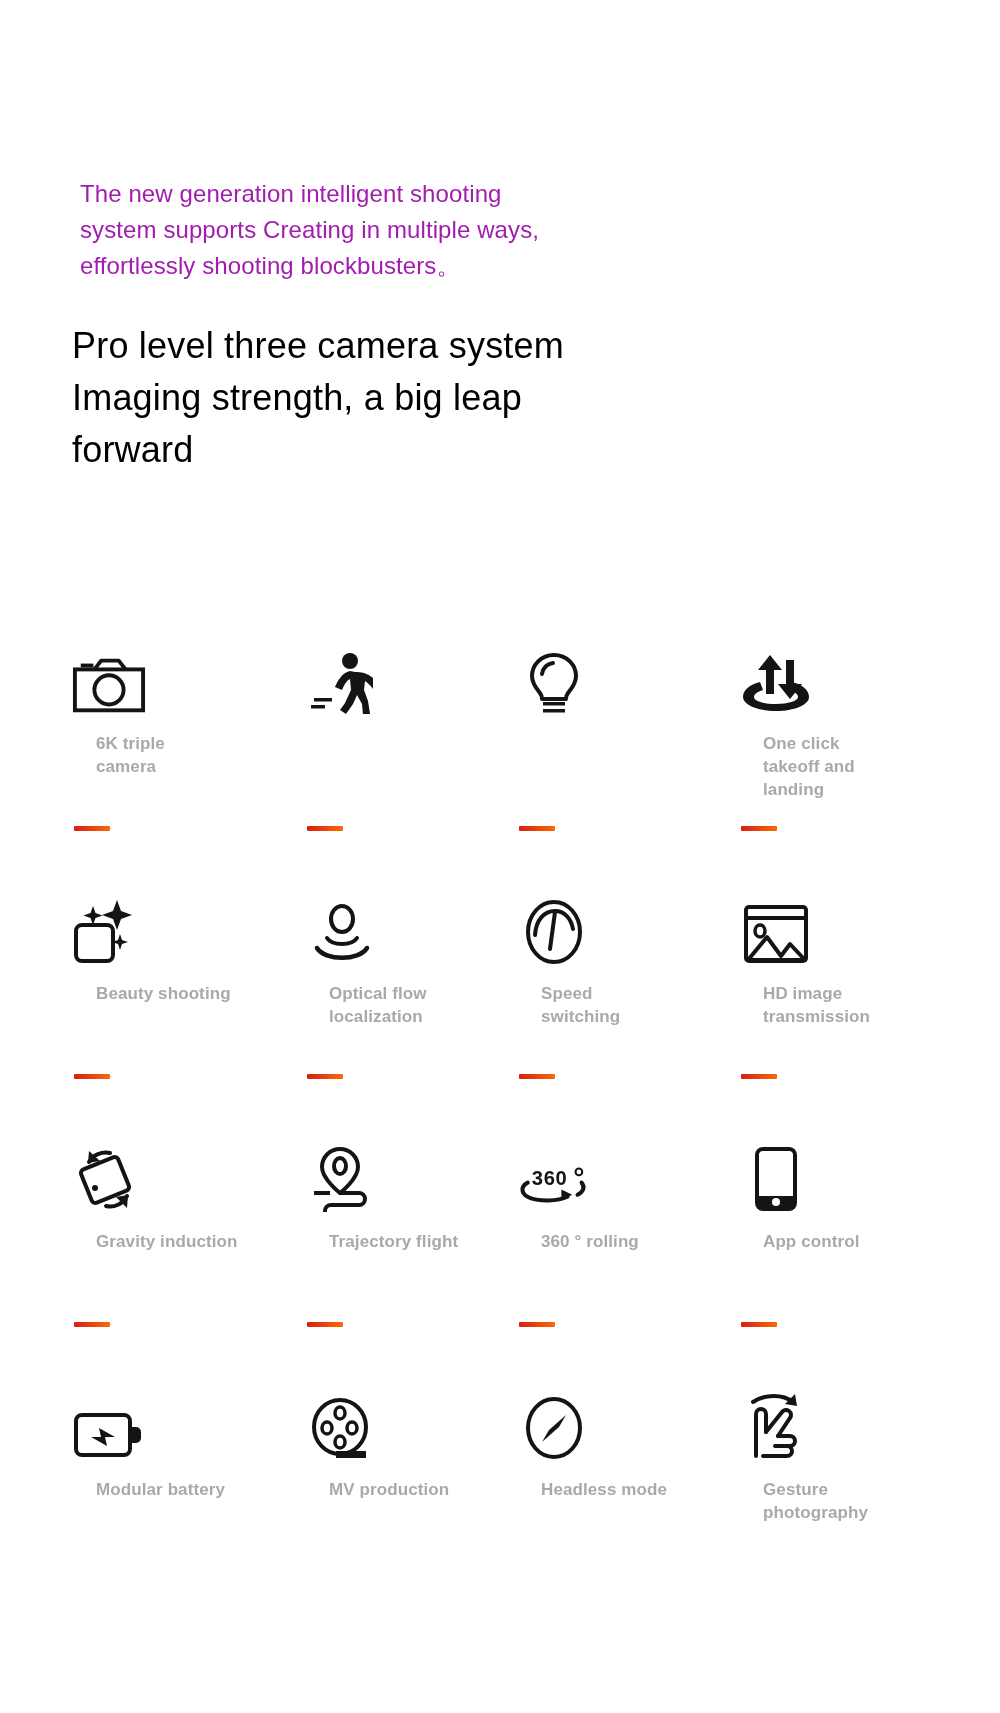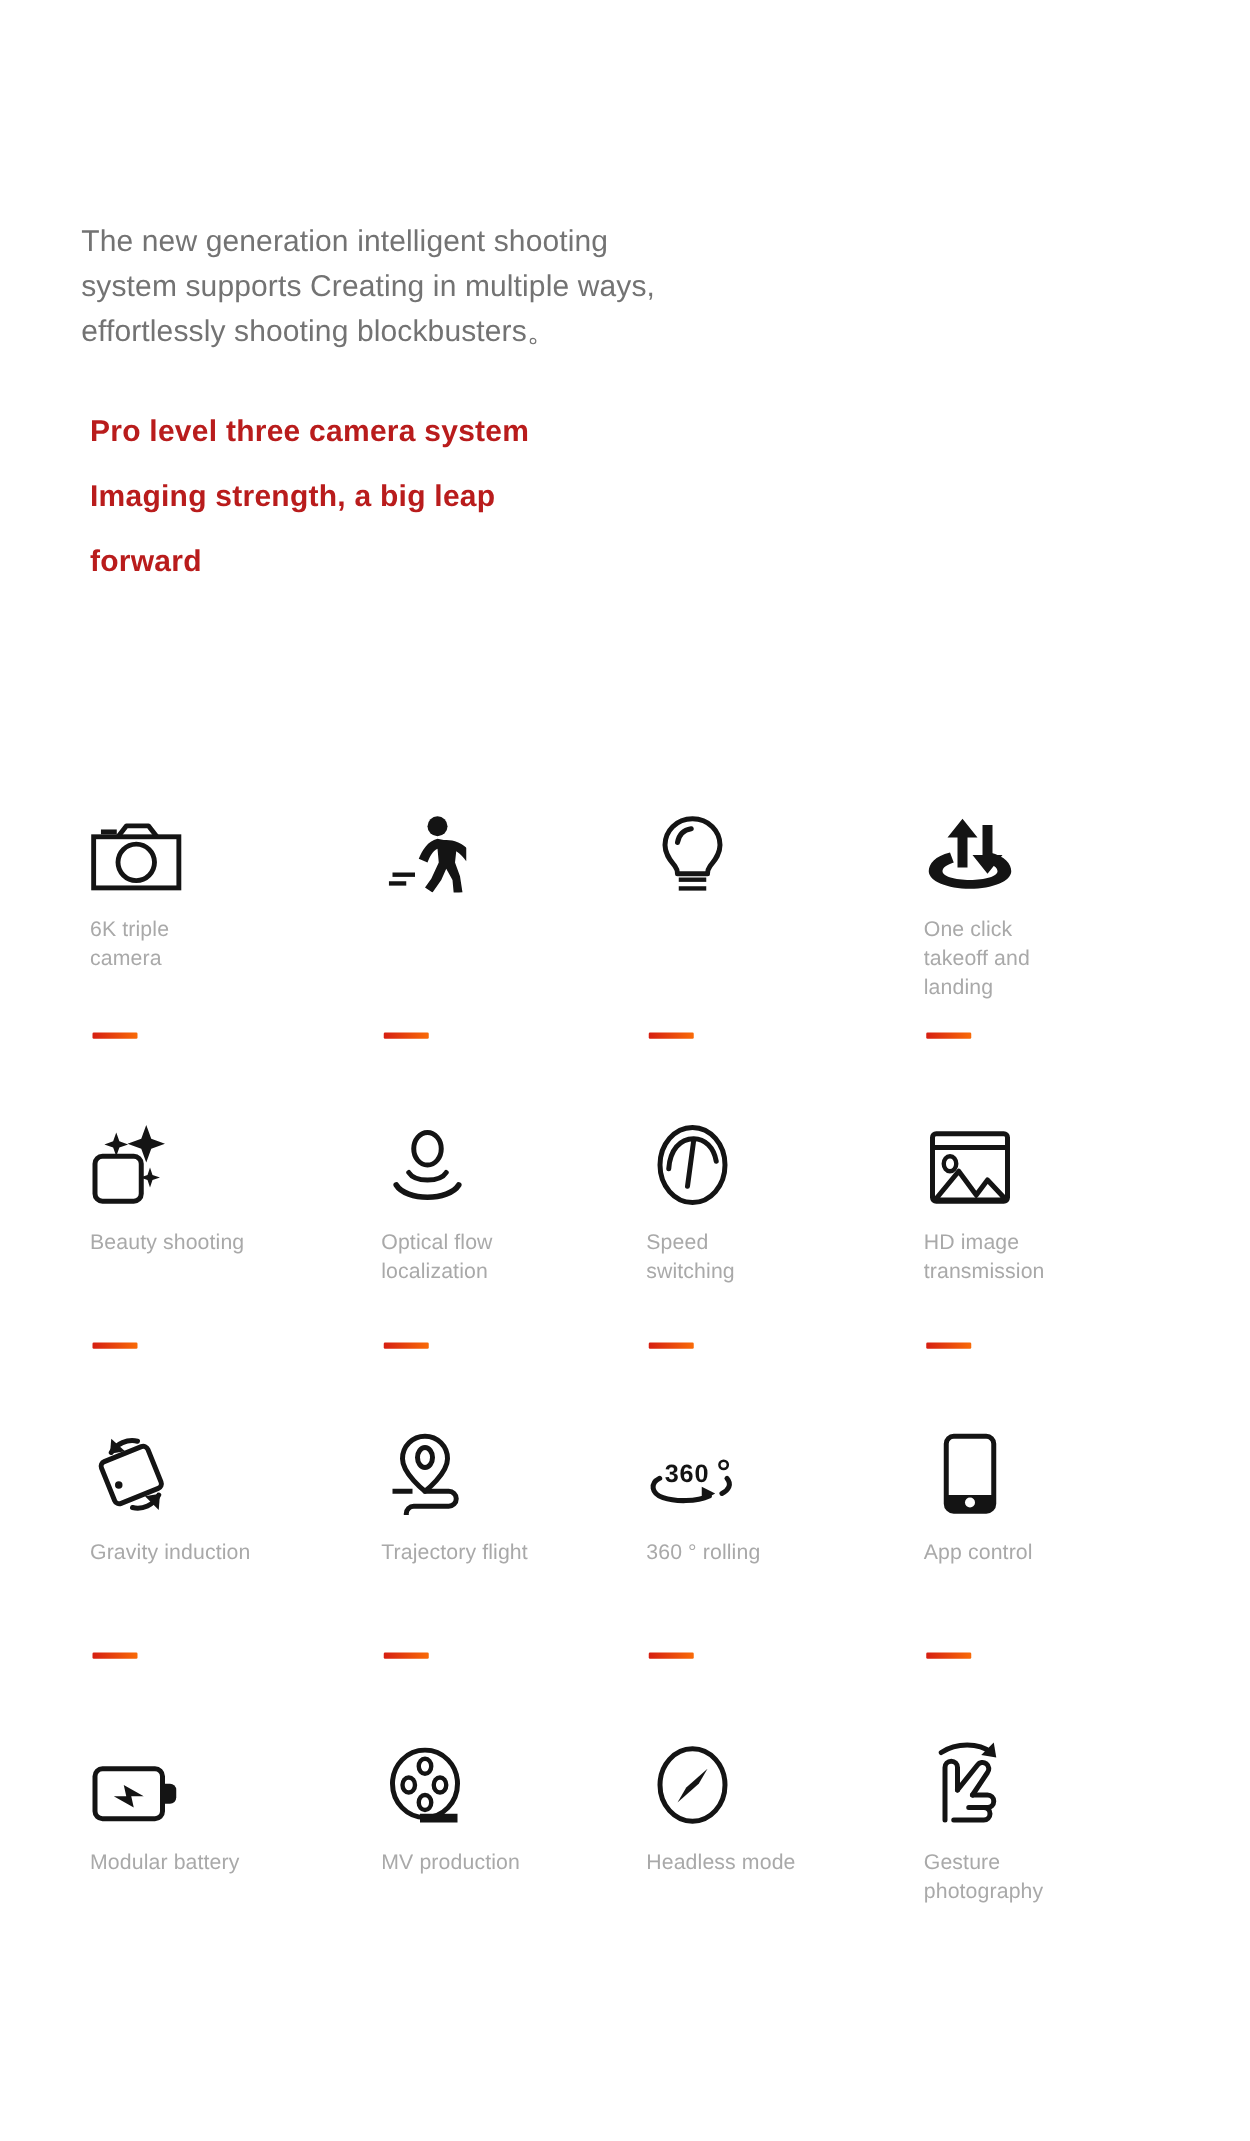--- a/index.html
+++ b/index.html
@@ -5,47 +5,47 @@
   * { box-sizing: border-box; margin: 0; padding: 0; }
   html, body {
     width: 1000px; height: 1713px;
     background: #ffffff;
     font-family: "Liberation Sans", sans-serif;
     overflow: hidden;
   }
   .page { position: relative; width: 1000px; height: 1713px; background: #fff; }
 
   .intro {
-    position: absolute; left: 65px; top: 176px; width: 640px;
-    font-size: 24px; line-height: 36px; color: #737373; font-weight: 400;
+    position: absolute; left: 80px; top: 176px; width: 640px;
+    font-size: 24px; line-height: 36px; color: #a21caf; font-weight: 400;
     letter-spacing: 0.1px; white-space: pre-line;
   }
   .headline {
     position: absolute; left: 72px; top: 320px; width: 700px;
-    font-size: 24px; line-height: 52px; color: #b91c1c; font-weight: 700;
+    font-size: 36px; line-height: 52px; color: #000000; font-weight: 400;
     letter-spacing: 0.2px; white-space: pre-line;
   }
 
   .grid {
     position: absolute; left: 72px; top: 650px;
     width: 880px;
     display: grid;
     grid-template-columns: 233px 212px 222px 213px;
     grid-template-rows: 248px 248px 248px 248px;
   }
   .cell { position: relative; }
   .icon-wrap {
     width: 74px; height: 62px;
     display: flex; align-items: flex-end; justify-content: center;
   }
   .icon-wrap svg { display: block; }
   .feat-label {
     margin-top: 18px;
-    font-size: 17px; line-height: 23px; color: #a9a9a9; font-weight: 400;
-    white-space: pre-line; letter-spacing: 0.1px;
+    font-size: 17px; line-height: 23px; color: #a9a9a9; font-weight: 700;
+    white-space: pre-line; letter-spacing: 0.1px; margin-left: 24px;
   }
   .dash {
     position: absolute; left: 2px; top: 174px;
     width: 36px; height: 5px; border-radius: 1px;
     background: linear-gradient(90deg, #d61f12 0%, #e8380d 45%, #f96b08 100%);
   }
 
   
   .r1 .icon-wrap { height: 64px; }
   .r2 .icon-wrap { height: 66px; }

